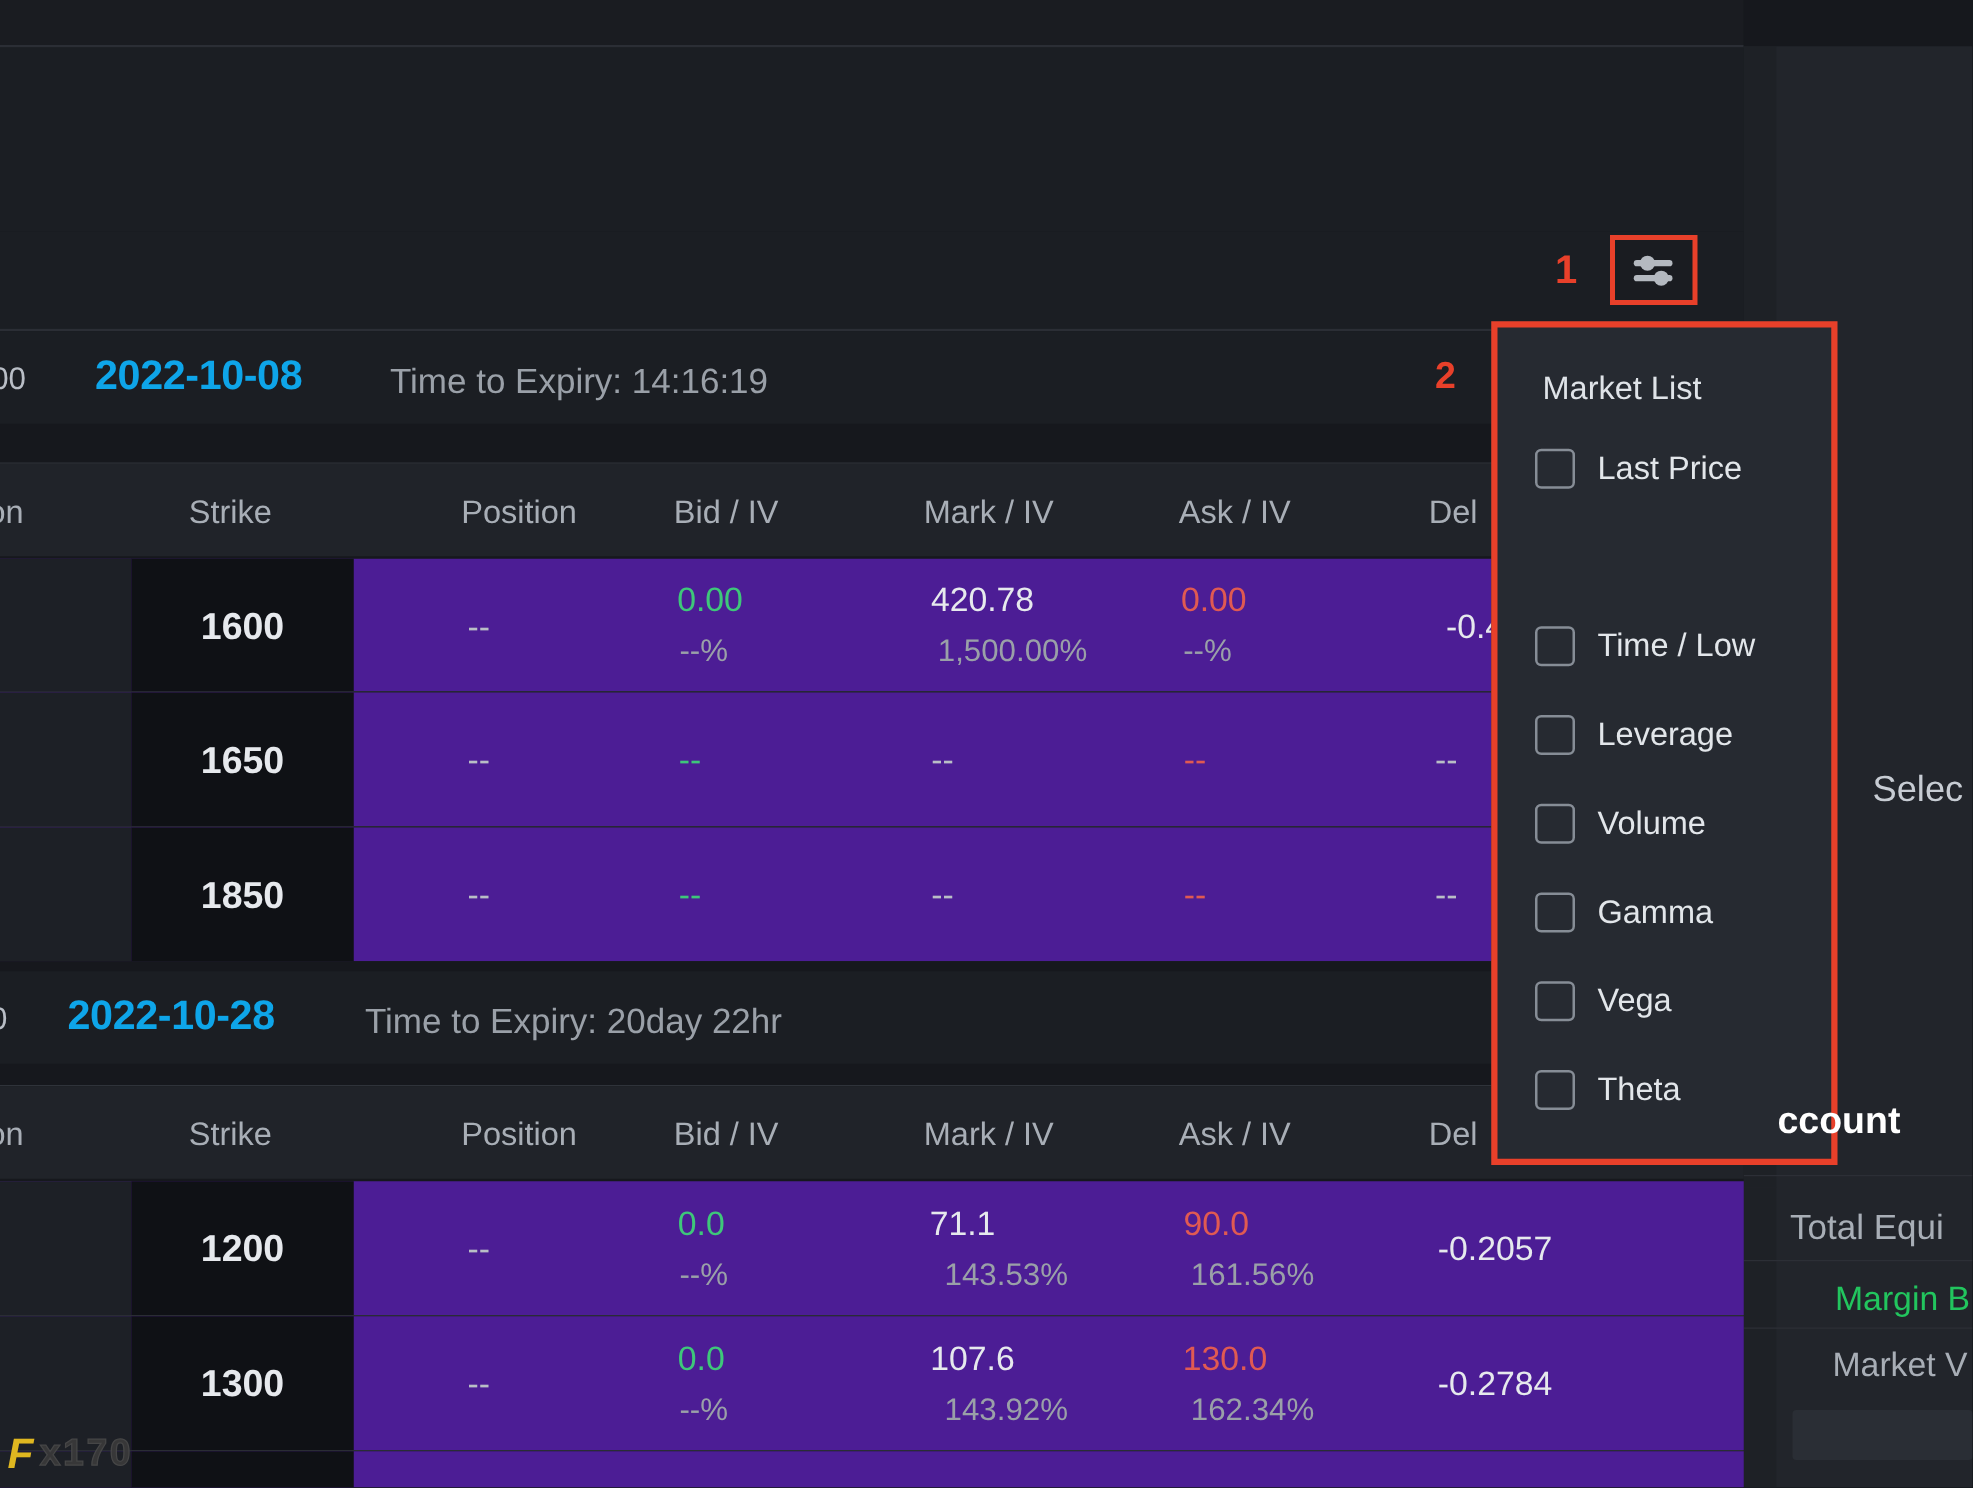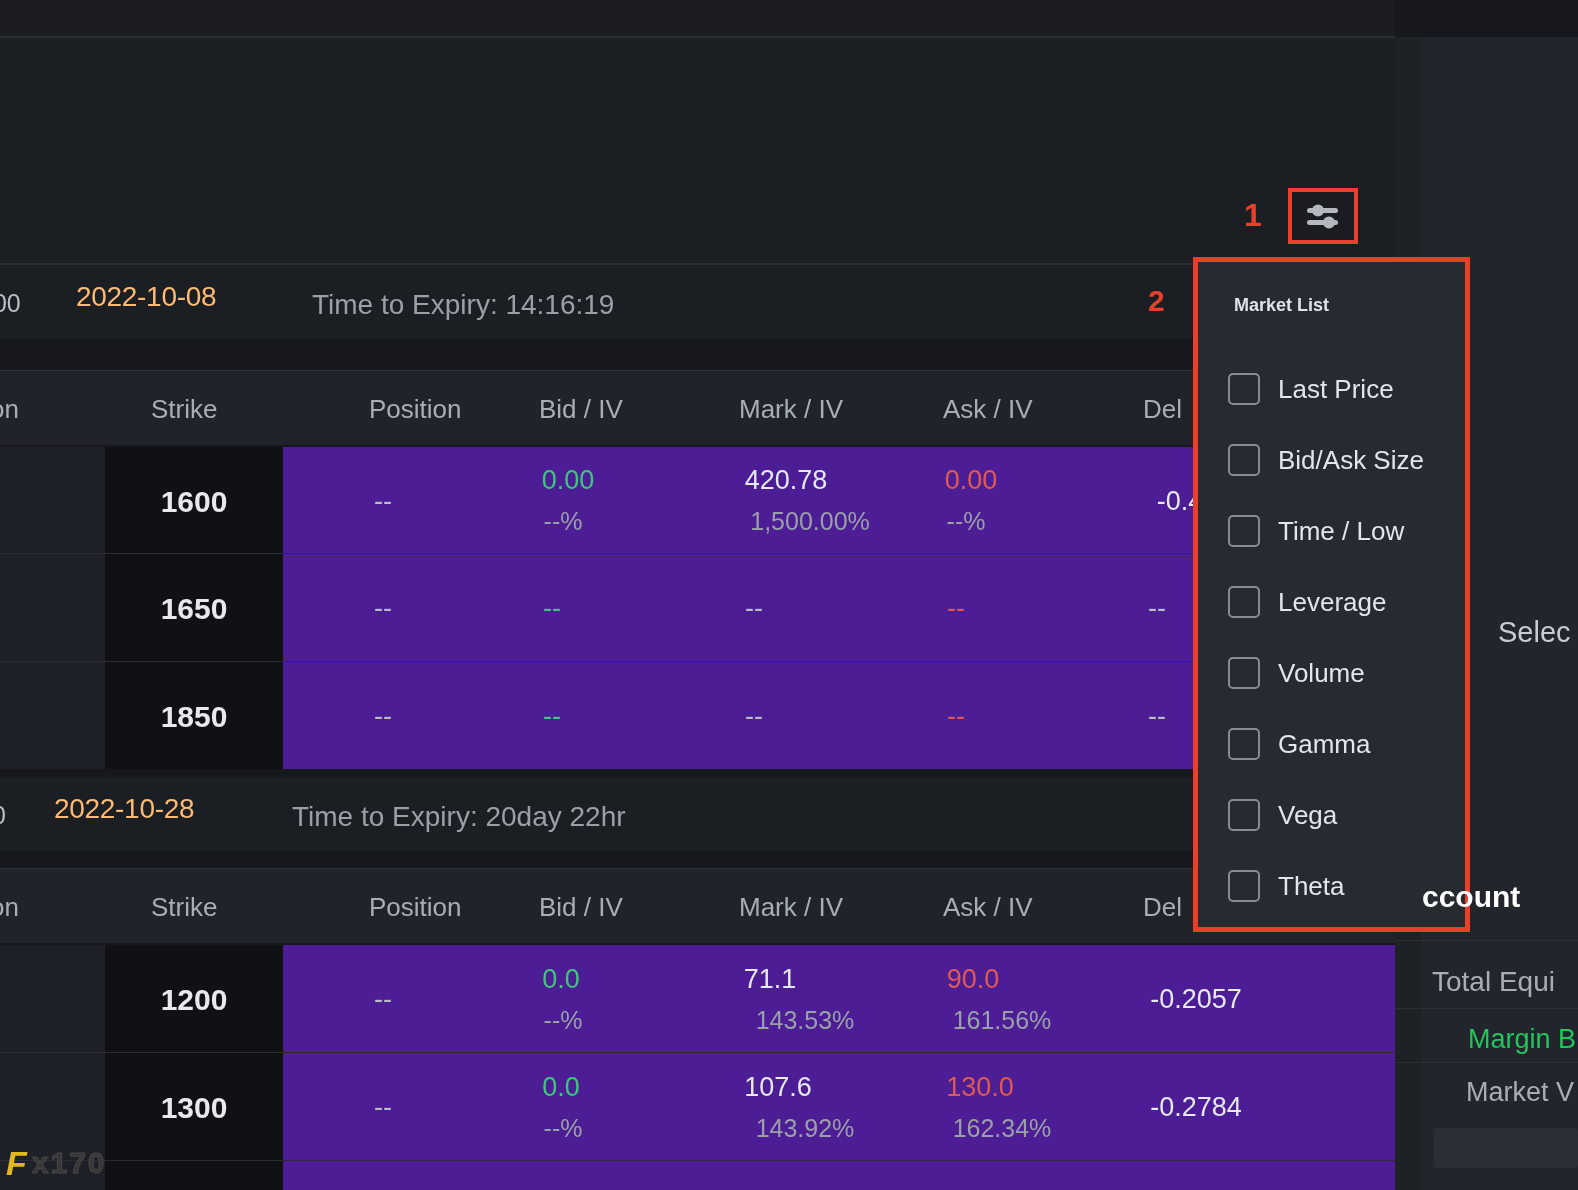--- a/index.html
+++ b/index.html
@@ -62,21 +62,21 @@
 
   
   .exp-header {
     position: absolute; left: 0; width: 1395px; height: 74px;
     background: #1b1e23;
   }
   .exp-prefix {
     position: absolute; font-size: 25px; color: #b9bec6; white-space: nowrap;
   }
   .exp-date {
-    position: absolute; font-size: 28px; font-weight: normal; color: #fdba74;
+    position: absolute; font-size: 33px; font-weight: bold; color: #0ea5e9;
     white-space: nowrap; letter-spacing: -0.3px;
   }
   .exp-ttl {
     position: absolute; font-size: 28px; color: #9aa0a8; white-space: nowrap;
   }
 
   
   .thead {
     position: absolute; left: 0; width: 1395px; height: 74px;
     background: #202329;
@@ -130,26 +130,26 @@
     font-size: 30px; font-weight: bold; color: #e8402a;
   }
 
   
   .mlist {
     position: absolute; left: 1193px; top: 257px; width: 277px; height: 675px;
     background: #262a31; border: 5px solid #e8402a;
   }
   .mlist-title {
     position: absolute; left: 36px; top: 33px;
-    font-size: 18px; font-weight: bold; color: #dfe3e8;
+    font-size: 26px; font-weight: normal; color: #dfe3e8;
     white-space: nowrap;
   }
   .mrow {
     position: absolute; left: 30px; width: 235px; height: 46px;
-    display: flex; align-items: flex-end; gap: 18px; cursor: pointer;
+    display: flex; align-items: flex-start; gap: 18px; cursor: pointer;
   }
   .mcheck {
     width: 32px; height: 32px; border: 2px solid #868d96; border-radius: 5px;
     background: transparent; flex: none;
   }
   .mlabel { font-size: 26px; color: #e2e6ea; white-space: nowrap; }
 
   
   .rp-text { position: absolute; white-space: nowrap; }
   .rp-select { left: 1498px; top: 616px; font-size: 29px; color: #c7ccd3; }
@@ -314,24 +314,20 @@
     <div class="cell-strikebg"></div>
   </div>
 
   <div class="mlist">
     <div class="mlist-title">Market List</div>
 
     <div class="mrow" style="top:97px">
       <span class="mcheck"></span>
       <span class="mlabel">Last Price</span>
     </div>
-    <div class="mrow" style="top:168px">
-      <span class="mcheck"></span>
-      <span class="mlabel">Bid/Ask Size</span>
-    </div>
     <div class="mrow" style="top:239px">
       <span class="mcheck"></span>
       <span class="mlabel">Time / Low</span>
     </div>
     <div class="mrow" style="top:310px">
       <span class="mcheck"></span>
       <span class="mlabel">Leverage</span>
     </div>
     <div class="mrow" style="top:381px">
       <span class="mcheck"></span>

